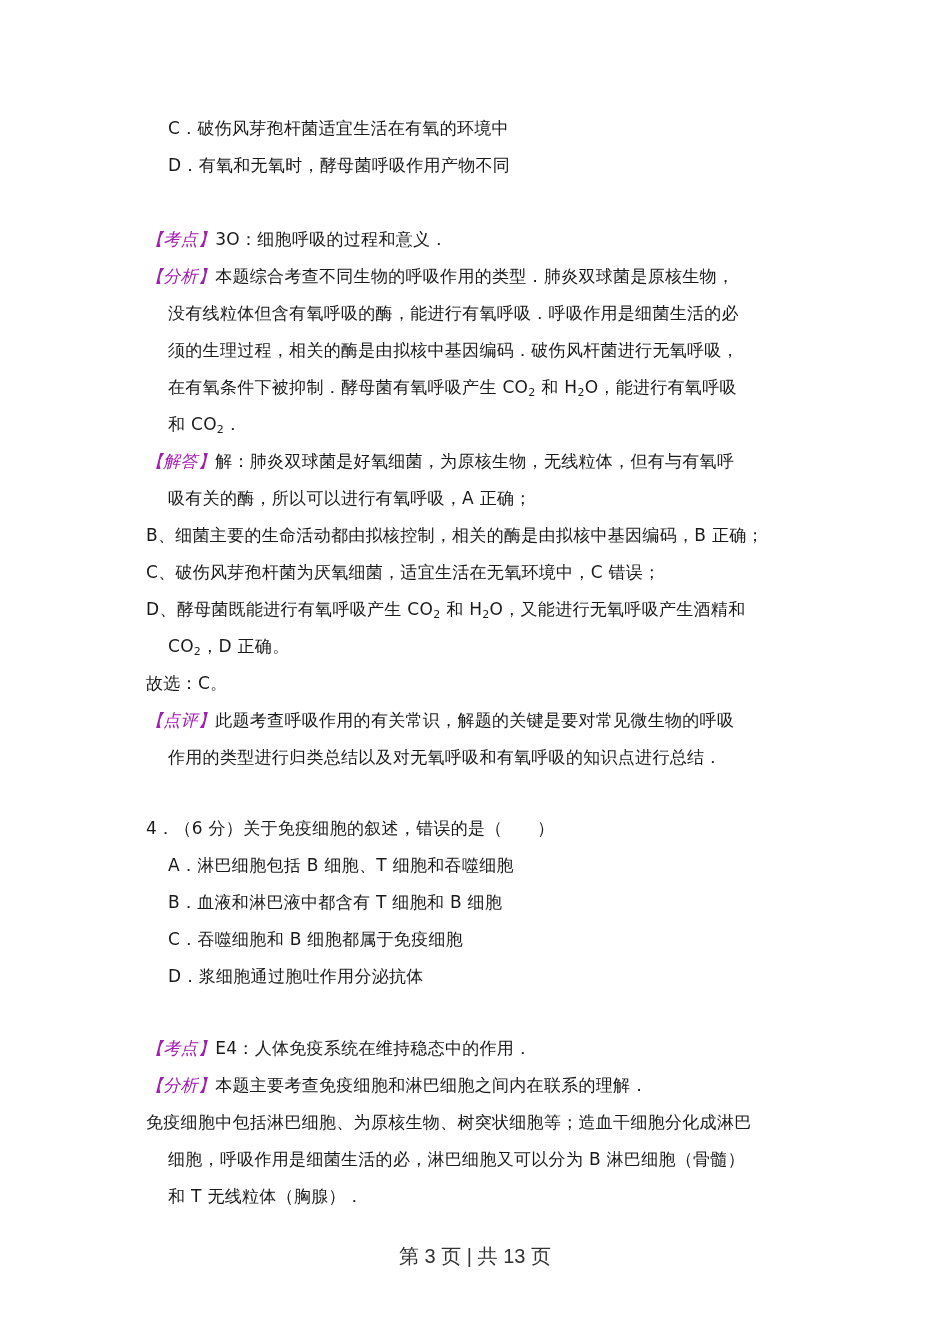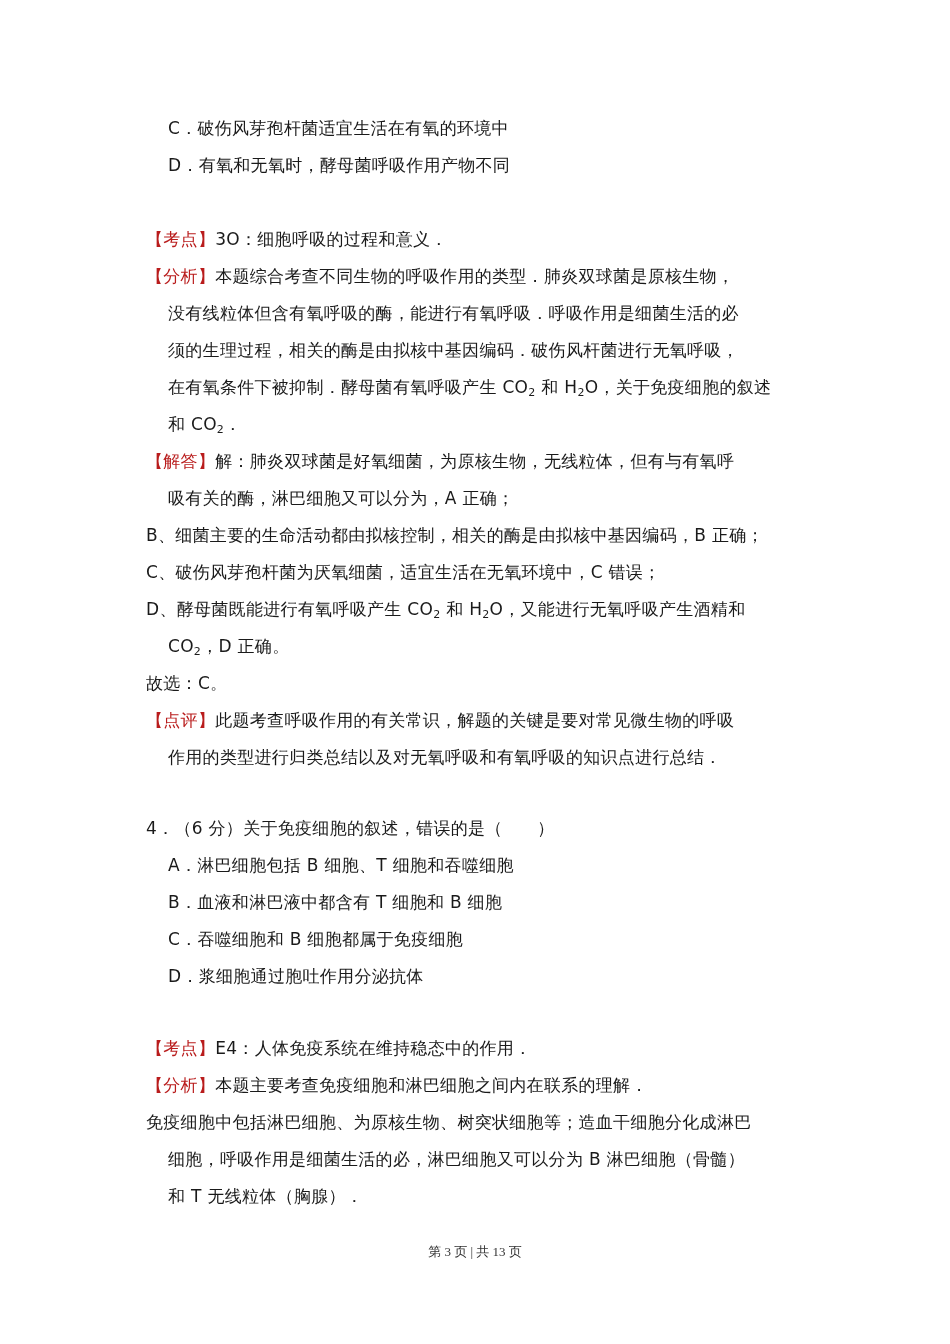--- a/index.html
+++ b/index.html
@@ -1,49 +1,49 @@
 <!DOCTYPE html>
 <html><head>
 <meta charset="utf-8">
 <style>
   html, body { margin: 0; padding: 0; background: #ffffff; }
   body { width: 950px; height: 1344px; position: relative; overflow: hidden;
          font-family: "DejaVu Sans", "Liberation Sans", sans-serif; color: #1a1a1a; }
   .line { position: absolute; font-size: 17px; line-height: 22px; white-space: nowrap; letter-spacing: 0.3px; }
-  .tag { color: #b91c1c; }
+  .tag { color: #a21caf; font-style: italic; }
   sub { font-size: 11px; vertical-align: -3px; line-height: 0; }
   .footer { position: absolute; top: 1243px; left: 0; width: 950px; text-align: center;
-            font-size: 13px; color: #333; font-family: Liberation Serif, serif; }
+            font-size: 20px; color: #333; font-family: Liberation Sans, sans-serif; }
 </style>
 </head>
 <body>
 
 <div>
   <div class="line" style="top:117px;left:168px">C．破伤风芽孢杆菌适宜生活在有氧的环境中</div>
   <div class="line" style="top:154px;left:168px">D．有氧和无氧时，酵母菌呼吸作用产物不同</div>
 
   <div class="line" style="top:228px;left:146px">
     <span class="tag">【考点】</span><span>3O：细胞呼吸的过程和意义．</span>
   </div>
   <div class="line" style="top:265px;left:146px">
     <span class="tag">【分析】</span><span>本题综合考查不同生物的呼吸作用的类型．肺炎双球菌是原核生物，</span>
   </div>
   <div class="line" style="top:302px;left:168px">没有线粒体但含有氧呼吸的酶，能进行有氧呼吸．呼吸作用是细菌生活的必</div>
   <div class="line" style="top:339px;left:168px">须的生理过程，相关的酶是由拟核中基因编码．破伤风杆菌进行无氧呼吸，</div>
   <div class="line" style="top:376px;left:168px">
-    <span>在有氧条件下被抑制．酵母菌有氧呼吸产生 CO</span><sub>2</sub><span> 和 H</span><sub>2</sub><span>O，关于免疫细胞的叙述</span>
+    <span>在有氧条件下被抑制．酵母菌有氧呼吸产生 CO</span><sub>2</sub><span> 和 H</span><sub>2</sub><span>O，能进行有氧呼吸</span>
   </div>
   <div class="line" style="top:413px;left:168px">
     <span>和 CO</span><sub>2</sub><span>．</span>
   </div>
 
   <div class="line" style="top:450px;left:146px">
     <span class="tag">【解答】</span><span>解：肺炎双球菌是好氧细菌，为原核生物，无线粒体，但有与有氧呼</span>
   </div>
-  <div class="line" style="top:487px;left:168px">吸有关的酶，淋巴细胞又可以分为，A 正确；</div>
+  <div class="line" style="top:487px;left:168px">吸有关的酶，所以可以进行有氧呼吸，A 正确；</div>
   <div class="line" style="top:524px;left:146px">B、细菌主要的生命活动都由拟核控制，相关的酶是由拟核中基因编码，B 正确；</div>
   <div class="line" style="top:561px;left:146px">C、破伤风芽孢杆菌为厌氧细菌，适宜生活在无氧环境中，C 错误；</div>
   <div class="line" style="top:598px;left:146px">
     <span>D、酵母菌既能进行有氧呼吸产生 CO</span><sub>2</sub><span> 和 H</span><sub>2</sub><span>O，又能进行无氧呼吸产生酒精和</span>
   </div>
   <div class="line" style="top:635px;left:168px">
     <span>CO</span><sub>2</sub><span>，D 正确。</span>
   </div>
   <div class="line" style="top:672px;left:146px">故选：C。</div>
   <div class="line" style="top:709px;left:146px">

